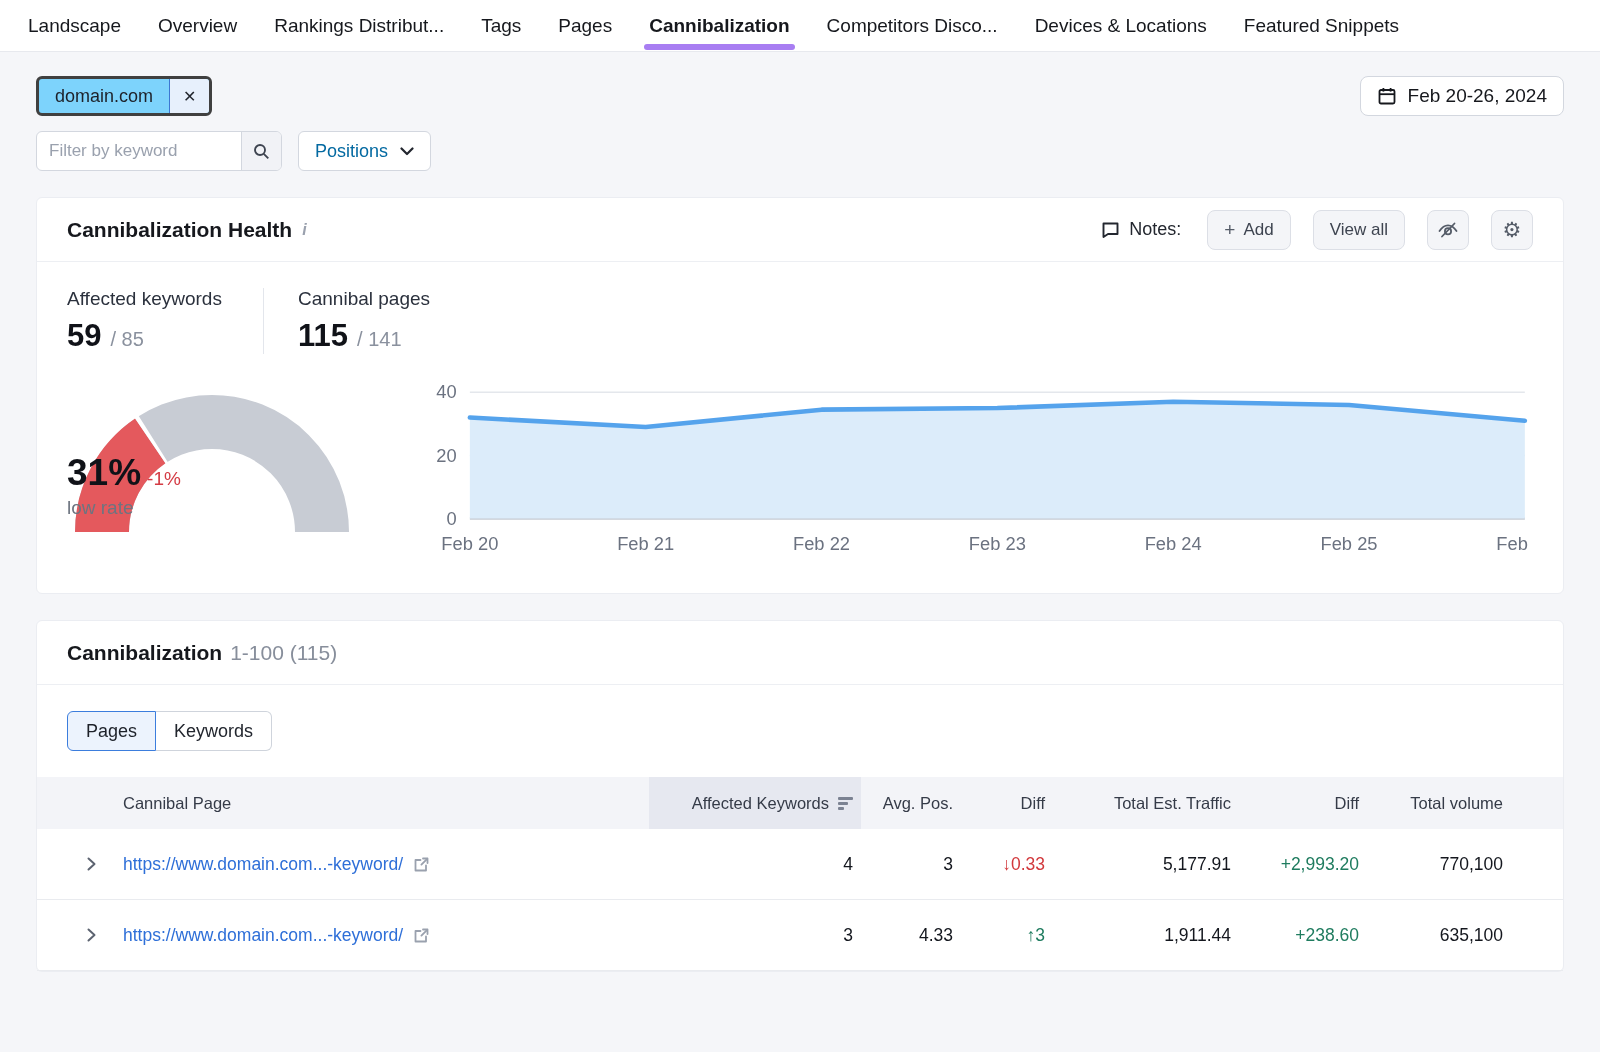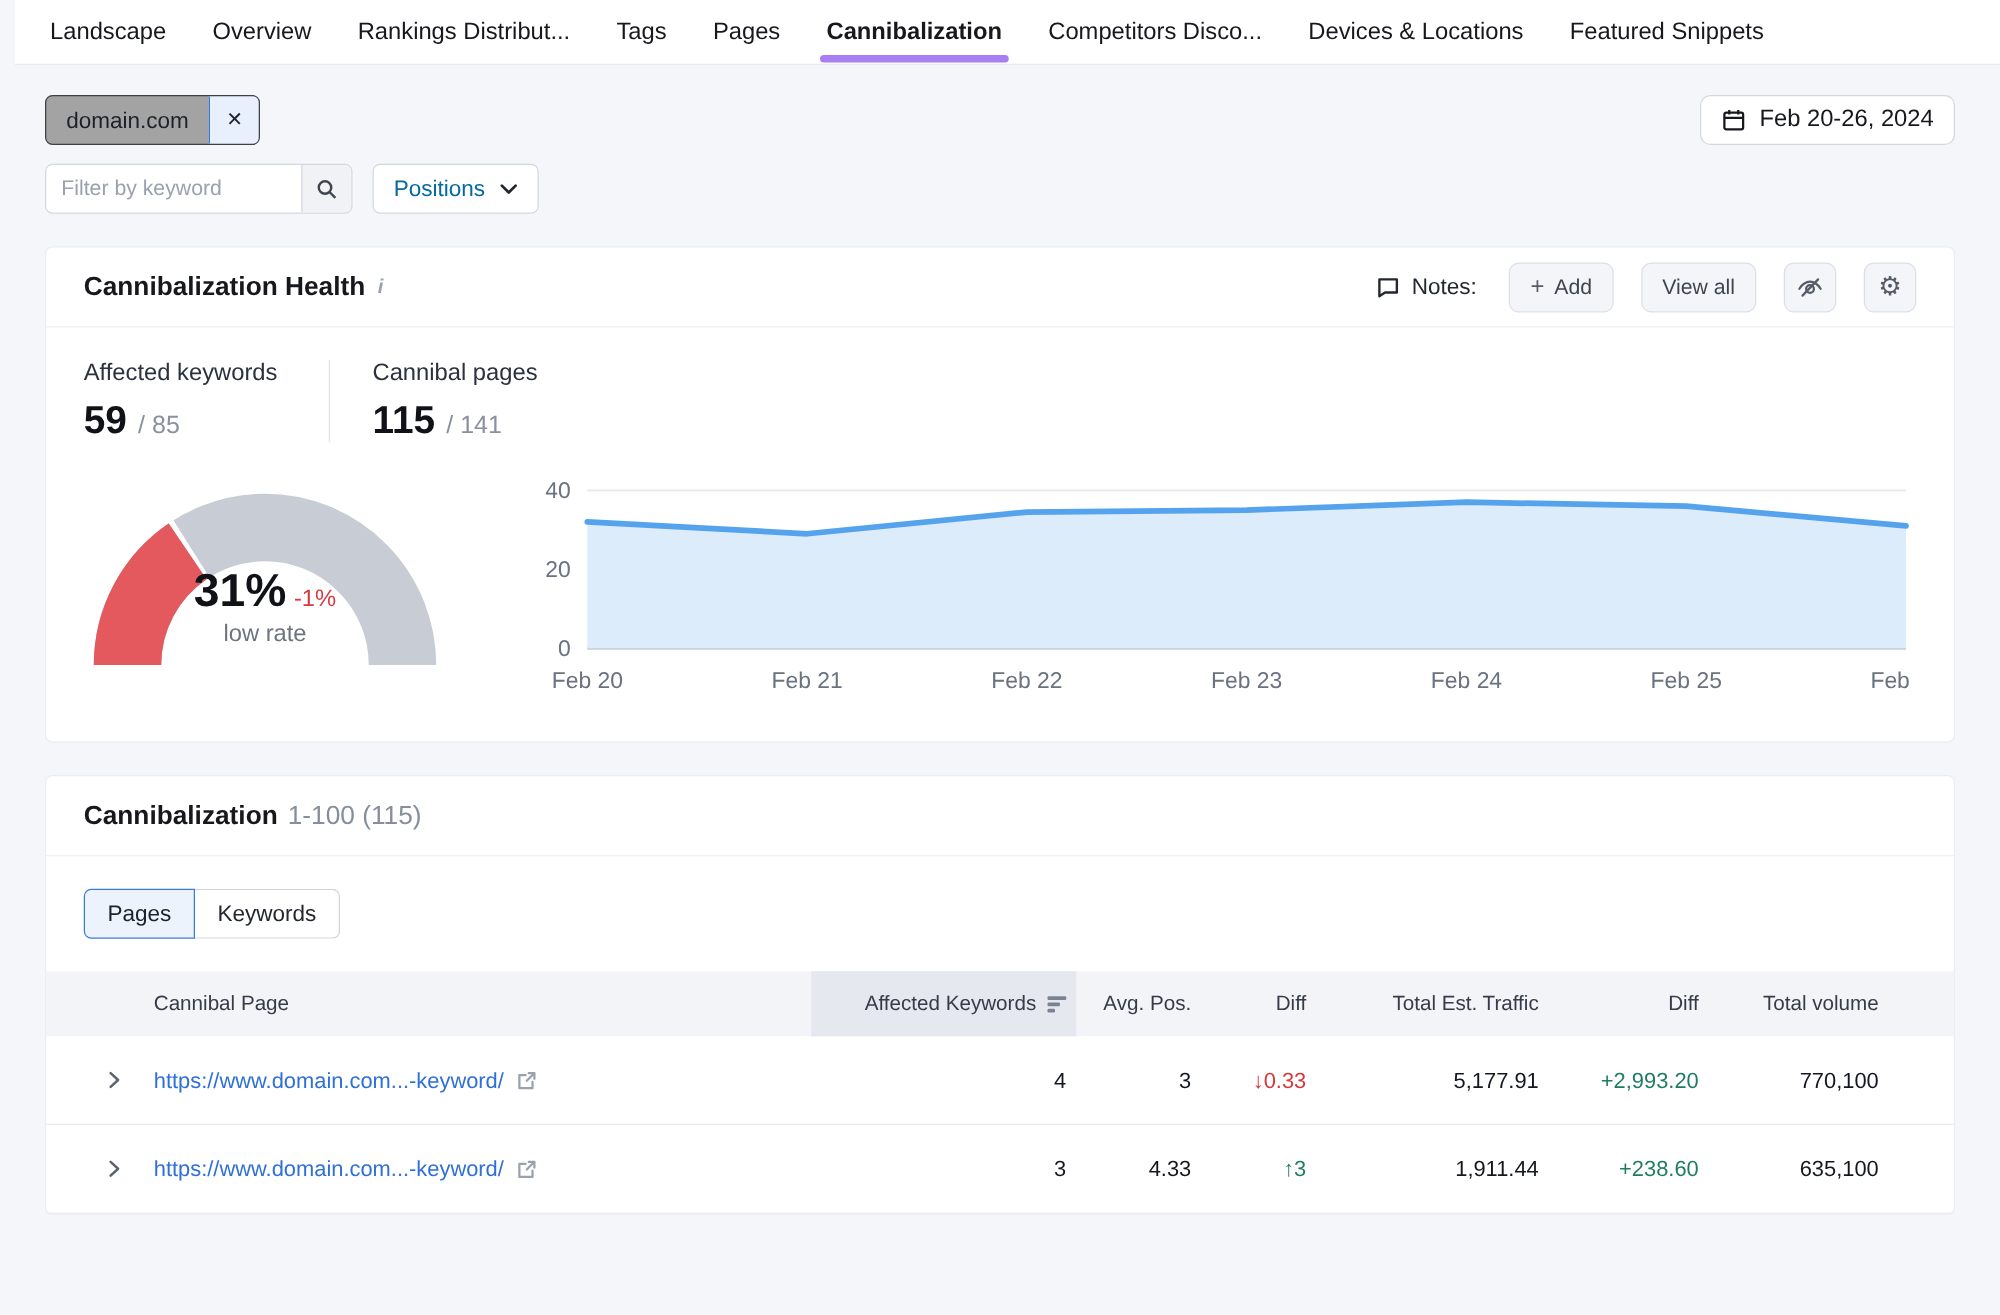--- a/index.html
+++ b/index.html
@@ -4,37 +4,37 @@
 <style>
   * { margin:0; padding:0; box-sizing:border-box; }
   html,body { width:1600px; height:1052px; overflow:hidden; }
   body {
     font-family:"Liberation Sans","DejaVu Sans",sans-serif;
     background:#f5f6f9; color:#16181d;
   }
   
   .topnav {
     background:#fff; height:52px; display:flex; align-items:center;
-    padding:0 28px; gap:37px; border-bottom:1px solid #e7e9ee;margin-left:12px;
+    padding:0 28px; gap:37px; border-bottom:1px solid #e7e9ee;
   }
   .nav-tab {
     font-size:19px; font-weight:500; color:#16181d; position:relative;
     height:52px; display:flex; align-items:center; cursor:pointer; white-space:nowrap;
   }
   .nav-tab.active { font-weight:600; }
   .nav-tab.active::after {
     content:""; position:absolute; left:-5px; right:-5px; bottom:2px;
     height:6px; border-radius:3px; background:#a87ef2;
   }
   .content { padding:0 36px; }
   
   .chip-row { display:flex; align-items:center; justify-content:space-between; margin-top:24px; }
   .chip {
-    display:flex; align-items:stretch; border:1px solid #404040; border-radius:6px;
-    background:#a3a3a3; overflow:hidden; height:40px;
+    display:flex; align-items:stretch; border:3px solid #404040; border-radius:6px;
+    background:#7dd3fc; overflow:hidden; height:40px;
   }
   .chip-label { display:flex; align-items:center; padding:0 16px; font-size:18px; color:#1d2129; }
   .chip-close {
     display:flex; align-items:center; padding:0 13px; border-left:1px solid #3c77d2;
     font-size:16px; font-weight:700; color:#22262e; cursor:pointer; background:#e7f0fc;
   }
   .date-btn {
     display:flex; align-items:center; gap:11px; background:#fff; border:1px solid #d3d7df;
     border-radius:8px; height:40px; padding:0 16px; font-size:19px; font-weight:500;
     color:#16181d; cursor:pointer;
@@ -81,21 +81,21 @@
   .stats-row { display:flex; align-items:flex-start; }
   .stat { min-width:196px; }
   .stat-label { font-size:19px; color:#2b313d; }
   .stat-vals { margin-top:8px; display:flex; align-items:baseline; gap:9px; }
   .stat-value { font-size:31px; font-weight:700; color:#101218; }
   .stat-total { font-size:20px; color:#8a919e;text-align:center; }
   .stat-divider { width:1px; background:#e3e6ec; align-self:stretch; margin:0 34px 0 0; }
   .viz-row { display:flex; margin-top:22px; }
   .gauge-box { width:330px; position:relative; padding-top:6px; }
   .gauge-box svg { display:block; }
-  .gauge-text { position:absolute; left:0; top:76px; width:290px; text-align:center; }
+  .gauge-text { position:absolute; left:0; top:76px; width:290px; text-align:left; }
   .gauge-main { font-size:37px; font-weight:700; color:#101218; }
   .gauge-diff { font-size:19px; font-weight:500; color:#d43b44; margin-left:6px; }
   .gauge-caption { font-size:19px; color:#6d7480; margin-top:3px; }
   .chart-box { flex:1; margin-left:26px; }
   .chart-box svg { width:100%; height:auto; display:block; }
   
   .toggle-row { padding:26px 30px 4px; }
   .seg-group { display:inline-flex; }
   .seg {
     height:40px; padding:0 18px; display:flex; align-items:center; font-size:18px;

